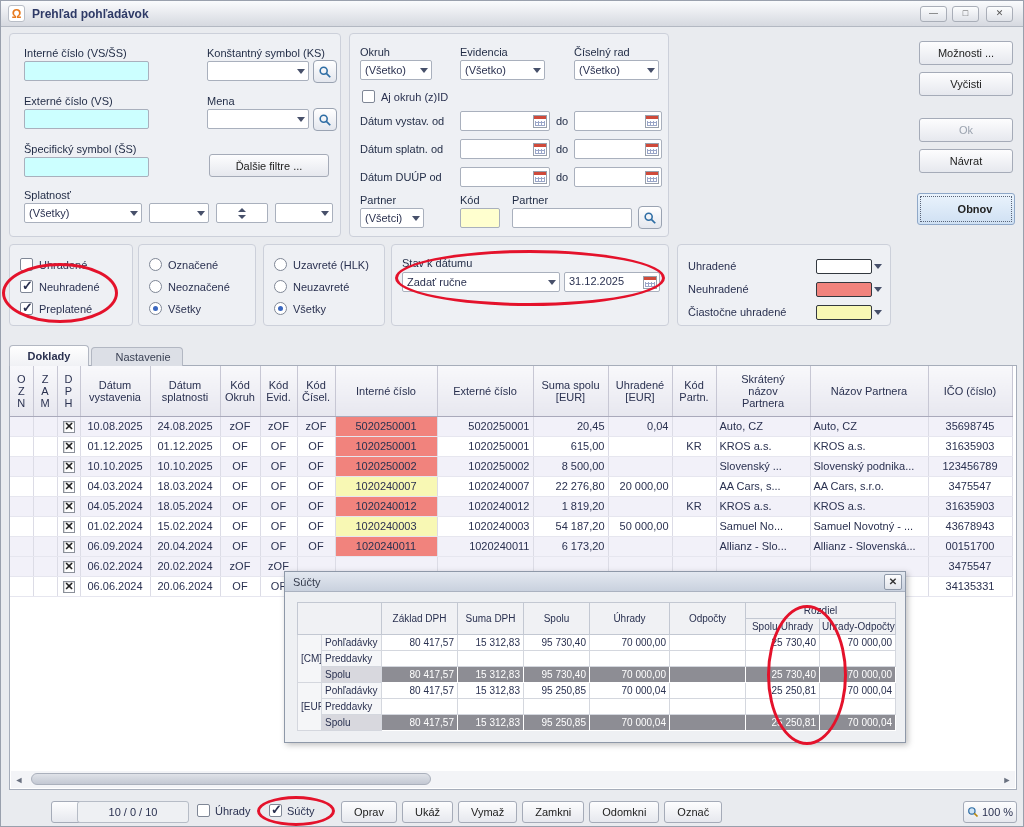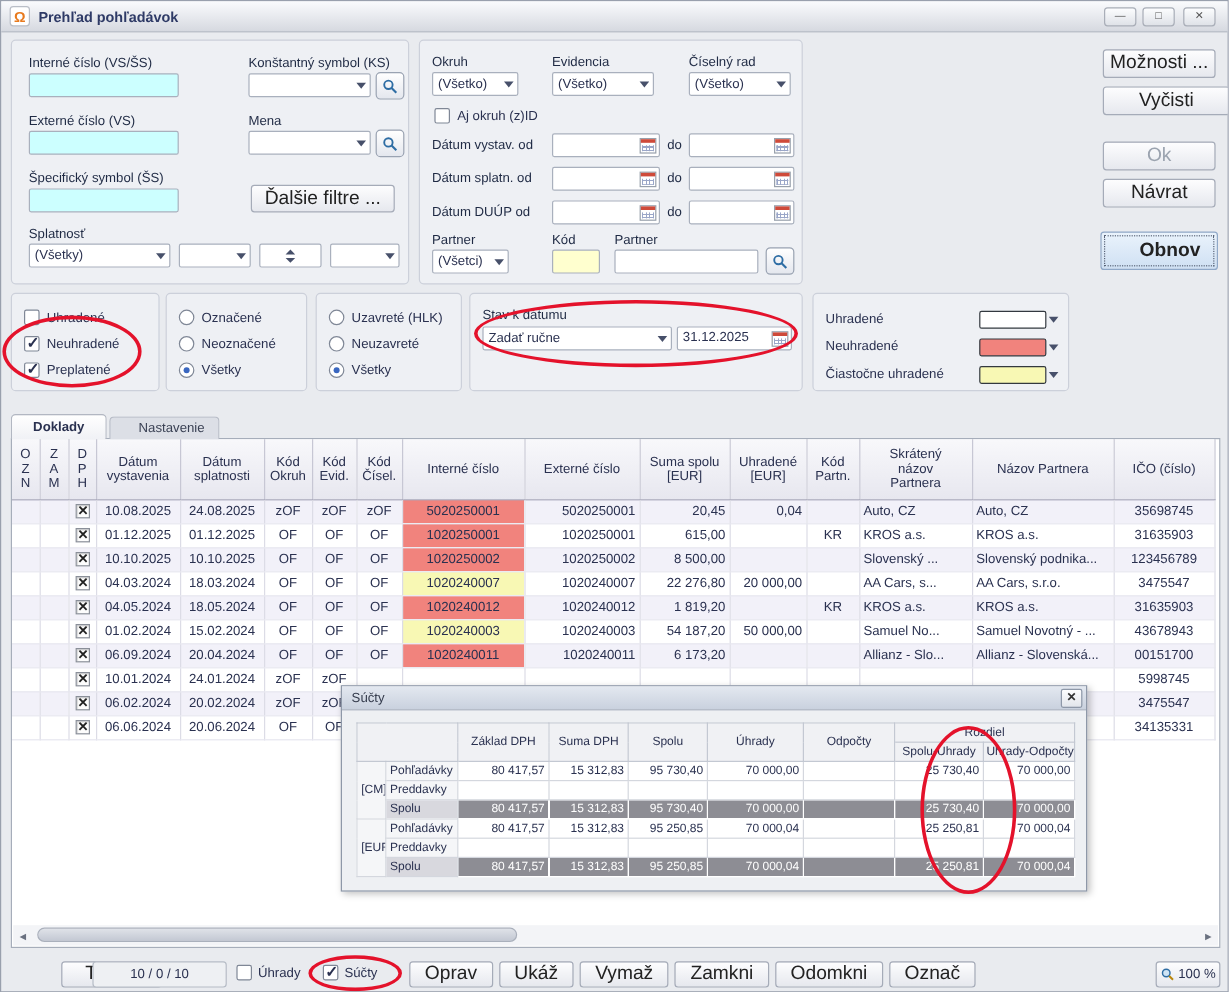--- a/index.html
+++ b/index.html
@@ -28,21 +28,21 @@
   .combo { position:absolute; height:20px; background:#fff; border:1px solid #a9b0bd; border-radius:2px;
     display:flex; align-items:center; justify-content:space-between; padding:0 3px 0 4px; }
   .combo .arr { width:0; height:0; border-left:4px solid transparent; border-right:4px solid transparent;
     border-top:5px solid #47506a; flex:0 0 auto; }
   .combo .val { overflow:hidden; white-space:nowrap; }
 
   .mgbtn { position:absolute; width:24px; height:23px; background:linear-gradient(#ffffff,#e4e7ee);
     border:1px solid #9aa3b2; border-radius:4px; display:flex; align-items:center; justify-content:center; }
 
   .btn { position:absolute; background:linear-gradient(#fdfdfe,#e6e8ee); border:1px solid #a5abb8;
-    border-radius:3px; font-size:16px; color:#222; display:flex; align-items:center; justify-content:center; }
+    border-radius:3px; font-size:11px; color:#222; display:flex; align-items:center; justify-content:center; }
   .btn.disabled { color:#9ba3af; }
   .btn.primary { background:linear-gradient(#eaf3fc,#cfe0f3); border:1px solid #8fa8c8; font-weight:bold;
     outline:1px dotted #5a6478; outline-offset:-4px; }
 
   .spin { position:absolute; height:20px; background:#fff; border:1px solid #a9b0bd; border-radius:2px;
     display:flex; flex-direction:column; align-items:center; justify-content:center; gap:3px; }
   .spin i { width:0; height:0; border-left:4px solid transparent; border-right:4px solid transparent; }
   .spin .up { border-bottom:4px solid #47506a; }
   .spin .dn { border-top:4px solid #47506a; }
 
@@ -256,21 +256,21 @@
     <div class="tfield" style="left:162px; top:174px; width:120px;"></div>
     <div class="mgbtn" style="left:288px; top:172px;">
       <svg width="14" height="14" viewBox="0 0 16 16">
           <circle cx="6.5" cy="6.5" r="4" fill="none" stroke="#2e6da4" stroke-width="1.8"></circle>
           <line x1="9.5" y1="9.5" x2="14" y2="14" stroke="#2e6da4" stroke-width="2"></line>
         </svg>
     </div>
   </div>
 
   <div class="btn" style="left:918px; top:40px; width:94px; height:24px;">Možnosti ...</div>
-  <div class="btn" style="left:918px; top:71px; width:106px; height:24px;">Vyčisti</div>
+  <div class="btn" style="left:918px; top:71px; width:94px; height:24px;">Vyčisti</div>
   <div class="btn disabled" style="left:918px; top:117px; width:94px; height:24px;">Ok</div>
   <div class="btn" style="left:918px; top:148px; width:94px; height:24px;">Návrat</div>
   <div class="btn primary" style="left:916px; top:192px; width:98px; height:32px;padding-left:18px;">Obnov</div>
 
   <div class="panel" style="left:8px; top:243px; width:124px; height:82px;">
     <div class="optstack">
 
         <div class="opt-row">
           <span class="cbx"></span>
           <span>Uhradené</span>
@@ -574,38 +574,20 @@
             <td class="c-int cell-red">1020240011</td>
             <td class="c-num">1020240011</td>
             <td class="c-num">6 173,20</td>
             <td class="c-num"></td>
             <td class="c-code"></td>
             <td class="c-text">Allianz - Slo...</td>
             <td class="c-text">Allianz - Slovenská...</td>
             <td class="c-ico">00151700</td>
           </tr>
 
-          <tr>
-            <td class="c-code"></td>
-            <td class="c-code"></td>
-            <td class="c-code"><span class="dphbox on"></span></td>
-            <td class="c-date">10.01.2024</td>
-            <td class="c-date">24.01.2024</td>
-            <td class="c-code">zOF</td>
-            <td class="c-code">zOF</td>
-            <td class="c-code"></td>
-            <td class="c-int"></td>
-            <td class="c-num"></td>
-            <td class="c-num"></td>
-            <td class="c-num"></td>
-            <td class="c-code"></td>
-            <td class="c-text"></td>
-            <td class="c-text"></td>
-            <td class="c-ico">5998745</td>
-          </tr>
 
           <tr class="alt">
             <td class="c-code"></td>
             <td class="c-code"></td>
             <td class="c-code"><span class="dphbox on"></span></td>
             <td class="c-date">06.02.2024</td>
             <td class="c-date">20.02.2024</td>
             <td class="c-code">zOF</td>
             <td class="c-code">zOF</td>
             <td class="c-code"></td>

